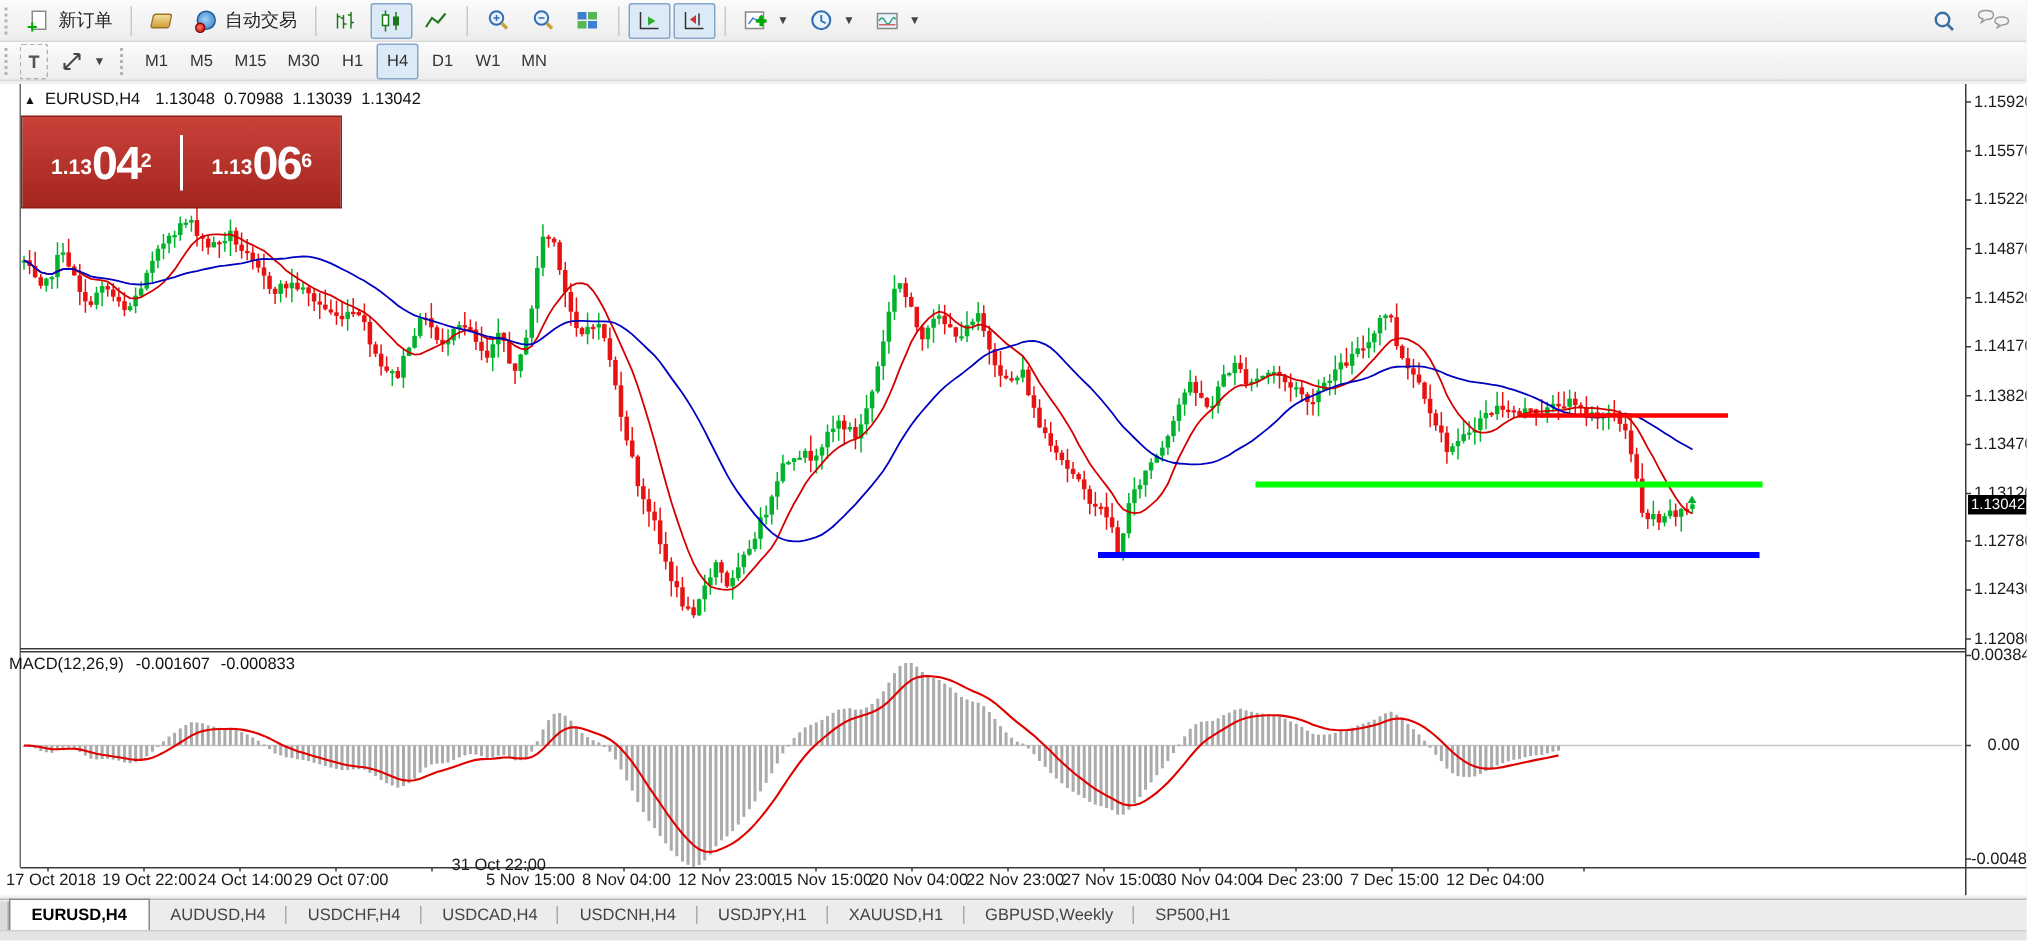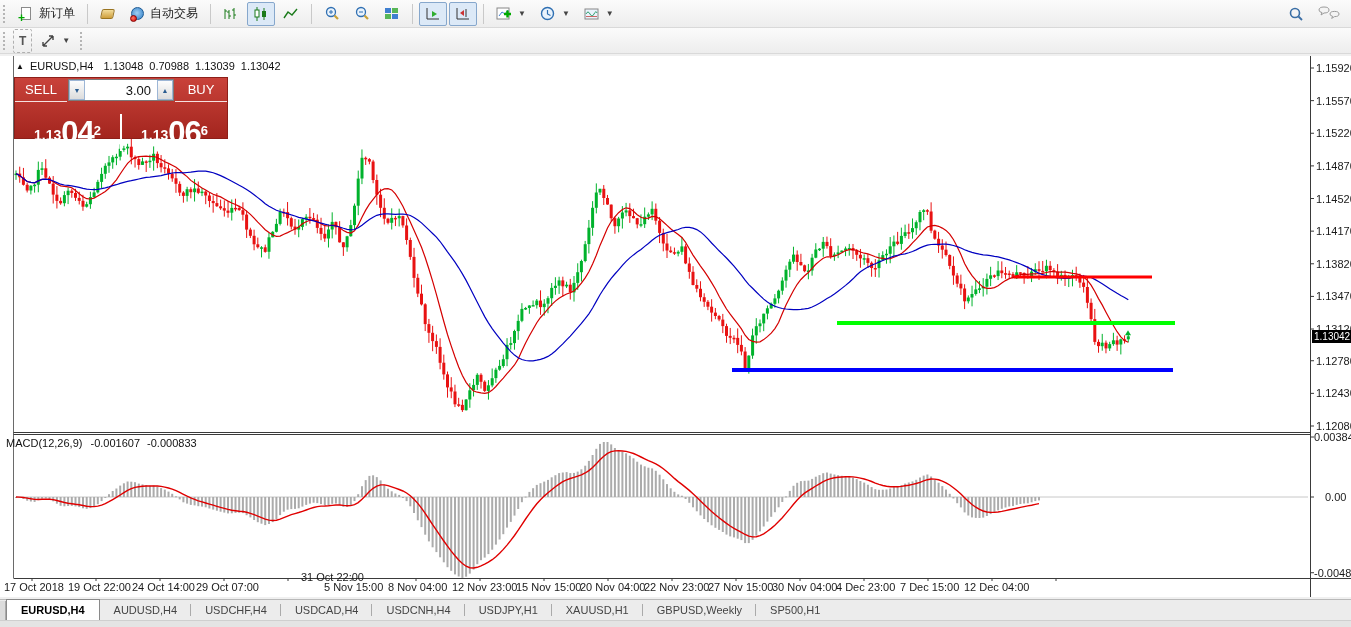--- a/index.html
+++ b/index.html
@@ -233,20 +233,31 @@
     </div>
     <div class="tbtn">
       <span class="ic">
           <svg width="16" height="16">
             <path d="M3 13 L13 3 M13 3 h-4 M13 3 v4 M3 13 h4 M3 13 v-4" fill="none" stroke="#444" stroke-width="1.4"></path>
           </svg>
         </span>
       <span class="caret">▼</span>
     </div>
     <div class="grip"></div>
+    <div id="tf-group" style="display:flex;">
+        <div class="tbtn tf-btn">M1</div>
+        <div class="tbtn tf-btn">M5</div>
+        <div class="tbtn tf-btn">M15</div>
+        <div class="tbtn tf-btn">M30</div>
+        <div class="tbtn tf-btn">H1</div>
+        <div class="tbtn tf-btn active">H4</div>
+        <div class="tbtn tf-btn">D1</div>
+        <div class="tbtn tf-btn">W1</div>
+        <div class="tbtn tf-btn">MN</div>
+      </div>
   </div>
 
   <div id="chart-win">
     <svg id="chart-svg" width="1351" height="541" viewBox="0 56 1351 541">
         <line x1="13.5" y1="56" x2="13.5" y2="578" stroke="#6a6a6a" stroke-width="1"></line>
         <line x1="1310.5" y1="56" x2="1310.5" y2="597" stroke="#3a3a3a" stroke-width="1"></line>
         <line x1="13.5" y1="432.5" x2="1310" y2="432.5" stroke="#3a3a3a" stroke-width="1"></line>
         <line x1="13.5" y1="434.5" x2="1310" y2="434.5" stroke="#3a3a3a" stroke-width="1"></line>
         <line x1="13.5" y1="578.5" x2="1351" y2="578.5" stroke="#3a3a3a" stroke-width="1"></line>
         <line x1="0" y1="597.5" x2="1351" y2="597.5" stroke="#9a9a9a" stroke-width="1"></line>
@@ -1171,29 +1182,20 @@
     <div id="symbol-line">
       <span class="tri">▲</span>
       <span style="margin-right:4px;">EURUSD,H4</span>
       <span>1.13048</span>
       <span>0.70988</span>
       <span>1.13039</span>
       <span>1.13042</span>
     </div>
 
     <div id="oneclick">
-      <div id="oc-top">
-        <div class="oc-btn">SELL</div>
-        <div id="oc-spin">
-          <div class="spin-btn">▼</div>
-          <input id="oc-vol" value="3.00" style="">
-          <div class="spin-btn">▲</div>
-        </div>
-        <div class="oc-btn">BUY</div>
-      </div>
       <div id="oc-prices">
         <div class="oc-price">
           <span class="p-small">1.13</span>
           <span class="p-big">04</span>
           <span class="p-sup">2</span>
         </div>
         <div class="oc-price">
           <span class="p-small">1.13</span>
           <span class="p-big">06</span>
           <span class="p-sup">6</span>

